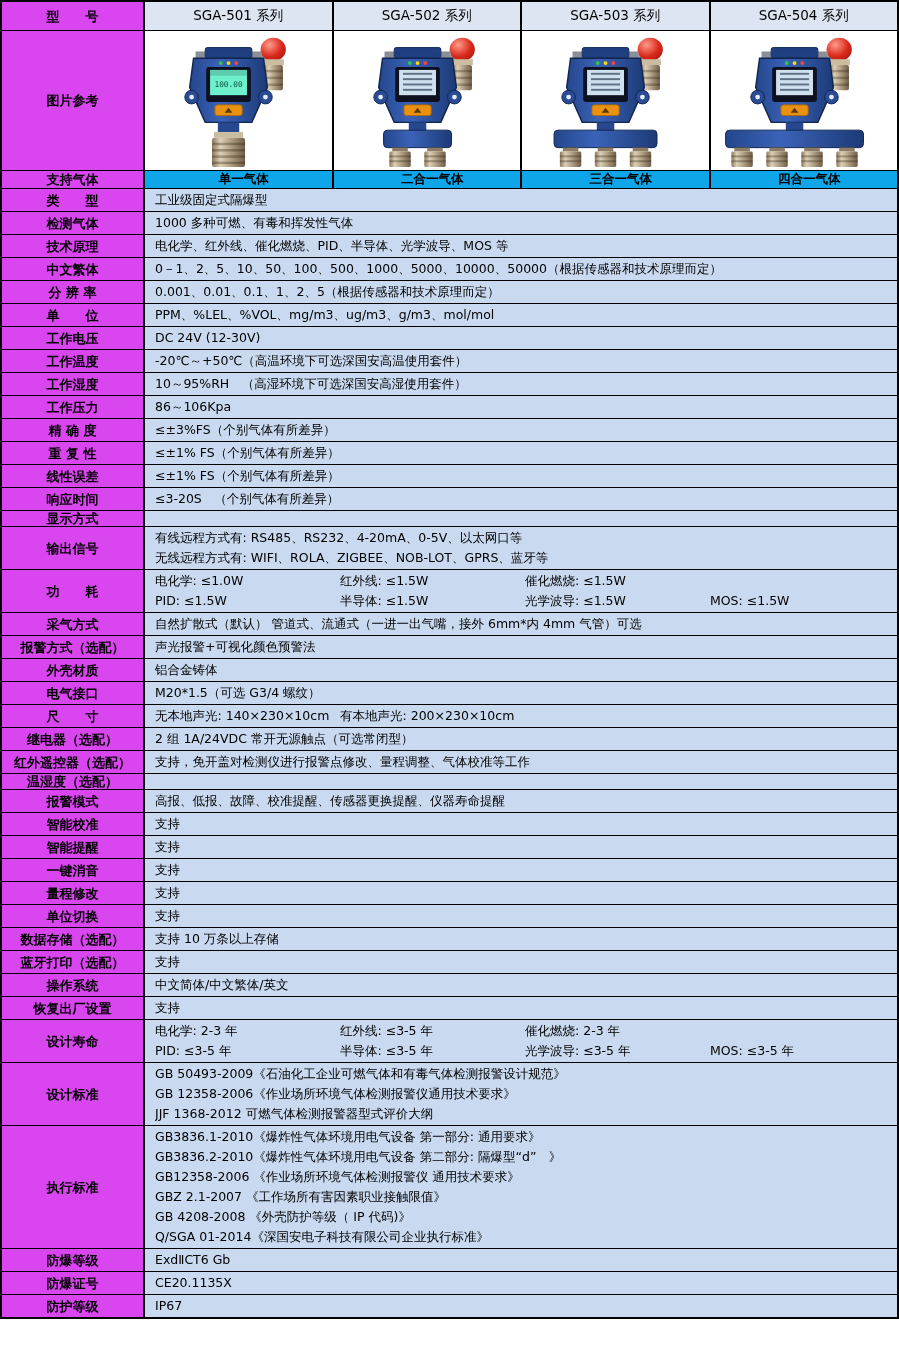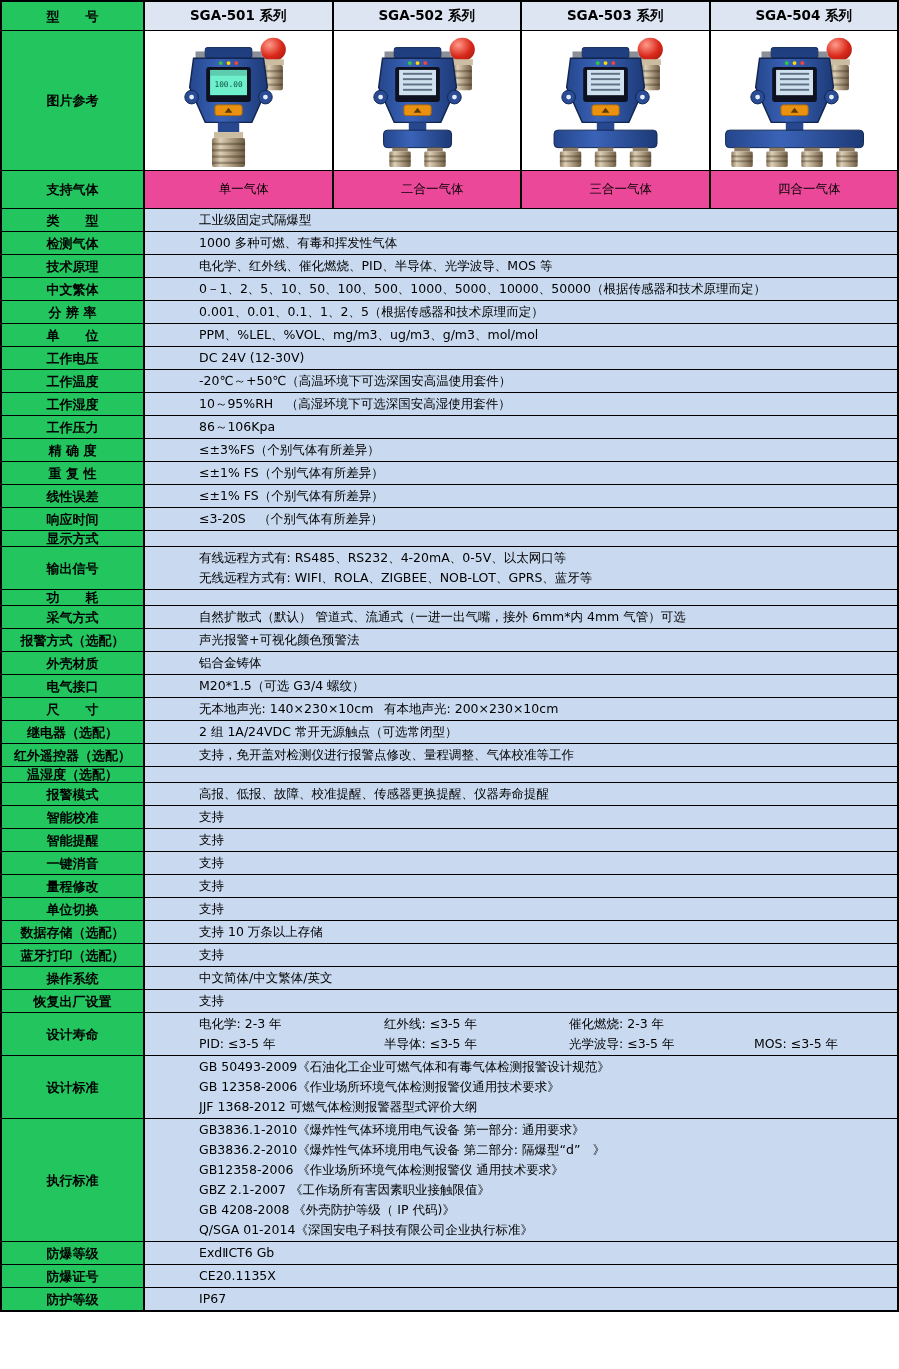--- a/index.html
+++ b/index.html
@@ -11,63 +11,63 @@
   }
   .spec-table {
     width: 899px;
     border: 2px solid #000;
     background: #C9DAF0;
   }
   .row { display: flex; align-items: stretch; border-bottom: 1px solid #000; }
   .row:last-child { border-bottom: 0; }
   .label-cell {
     flex: 0 0 143px;
-    background: #22c55e;
+    background: #d946ef;
     border-right: 2px solid #000;
     display: flex; align-items: center; justify-content: center;
     font-weight: bold; font-size: 13px; text-align: center;
     padding: 0 11px; line-height: 15px;
   }
   .content-cell {
     flex: 1; min-width: 0;
     background: #C9DAF0;
     display: flex; flex-direction: column; justify-content: center;
     padding: 1px 6px 1px 10px;
   }
-  .line { font-size: 12.5px; line-height: 20px; height: 20px; white-space: nowrap; overflow: hidden; margin-left: 44px; }
+  .line { font-size: 12.5px; line-height: 20px; height: 20px; white-space: nowrap; overflow: hidden; }
   .cols .seg { display: inline-block; min-width: 185px; }
   .seg:last-child { min-width: 0; }
 
   
   .model-row { height: 29px; }
   .model-cell {
     flex: 1; background: #DDE5F2;
     border-right: 2px solid #000;
     display: flex; align-items: center; justify-content: center;
-    font-weight: bold; font-size: 13.5px;
+    font-weight: normal; font-size: 13.5px;
   }
   .model-cell:last-child, .image-cell:last-child, .gas-cell:last-child { border-right: 0; }
 
   
   .image-row { height: 140px; }
   .image-cell {
     flex: 1; background: #ffffff;
     border-right: 2px solid #000;
     display: flex; align-items: center; justify-content: flex-start;
     overflow: hidden;
   }
   .image-cell svg { height: 136px; width: auto; display: block; }
 
   
-  .gas-row { height: 38px; }
+  .gas-row { height: 18px; }
   .gas-cell {
-    flex: 1; background: #ec4899;
+    flex: 1; background: #0ea5e9;
     border-right: 2px solid #000;
     display: flex; align-items: center; justify-content: center;
-    font-size: 12.5px; font-weight: 400; padding-left: 11px;
+    font-size: 12.5px; font-weight: 700; padding-left: 11px;
   }
 </style>
 </head>
 <body>
 
 <div id="spec-root" class="spec-table">
     <div class="row model-row">
       <div class="label-cell">型　　号</div>
       <div class="model-cell">SGA-501 系列</div>
       <div class="model-cell">SGA-502 系列</div>
@@ -420,20 +420,24 @@
     </div>
     <div class="row">
       <div class="label-cell">输出信号</div>
       <div class="content-cell">
         <div class="line"><span class="seg">有线远程方式有: RS485、RS232、4-20mA、0-5V、以太网口等</span></div>
         <div class="line"><span class="seg">无线远程方式有: WIFI、ROLA、ZIGBEE、NOB-LOT、GPRS、蓝牙等</span></div>
       </div>
     </div>
     <div class="row">
       <div class="label-cell">功　　耗</div>
+      <div class="content-cell cols">
+        <div class="line"><span class="seg">电化学: ≤1.0W</span><span class="seg">红外线: ≤1.5W</span><span class="seg">催化燃烧: ≤1.5W</span></div>
+        <div class="line"><span class="seg">PID: ≤1.5W</span><span class="seg">半导体: ≤1.5W</span><span class="seg">光学波导: ≤1.5W</span><span class="seg">MOS: ≤1.5W</span></div>
+      </div>
     </div>
     <div class="row">
       <div class="label-cell">采气方式</div>
       <div class="content-cell">
         <div class="line"><span class="seg">自然扩散式（默认） 管道式、流通式（一进一出气嘴，接外 6mm*内 4mm 气管）可选</span></div>
       </div>
     </div>
     <div class="row">
       <div class="label-cell">报警方式（选配）</div>
       <div class="content-cell">

